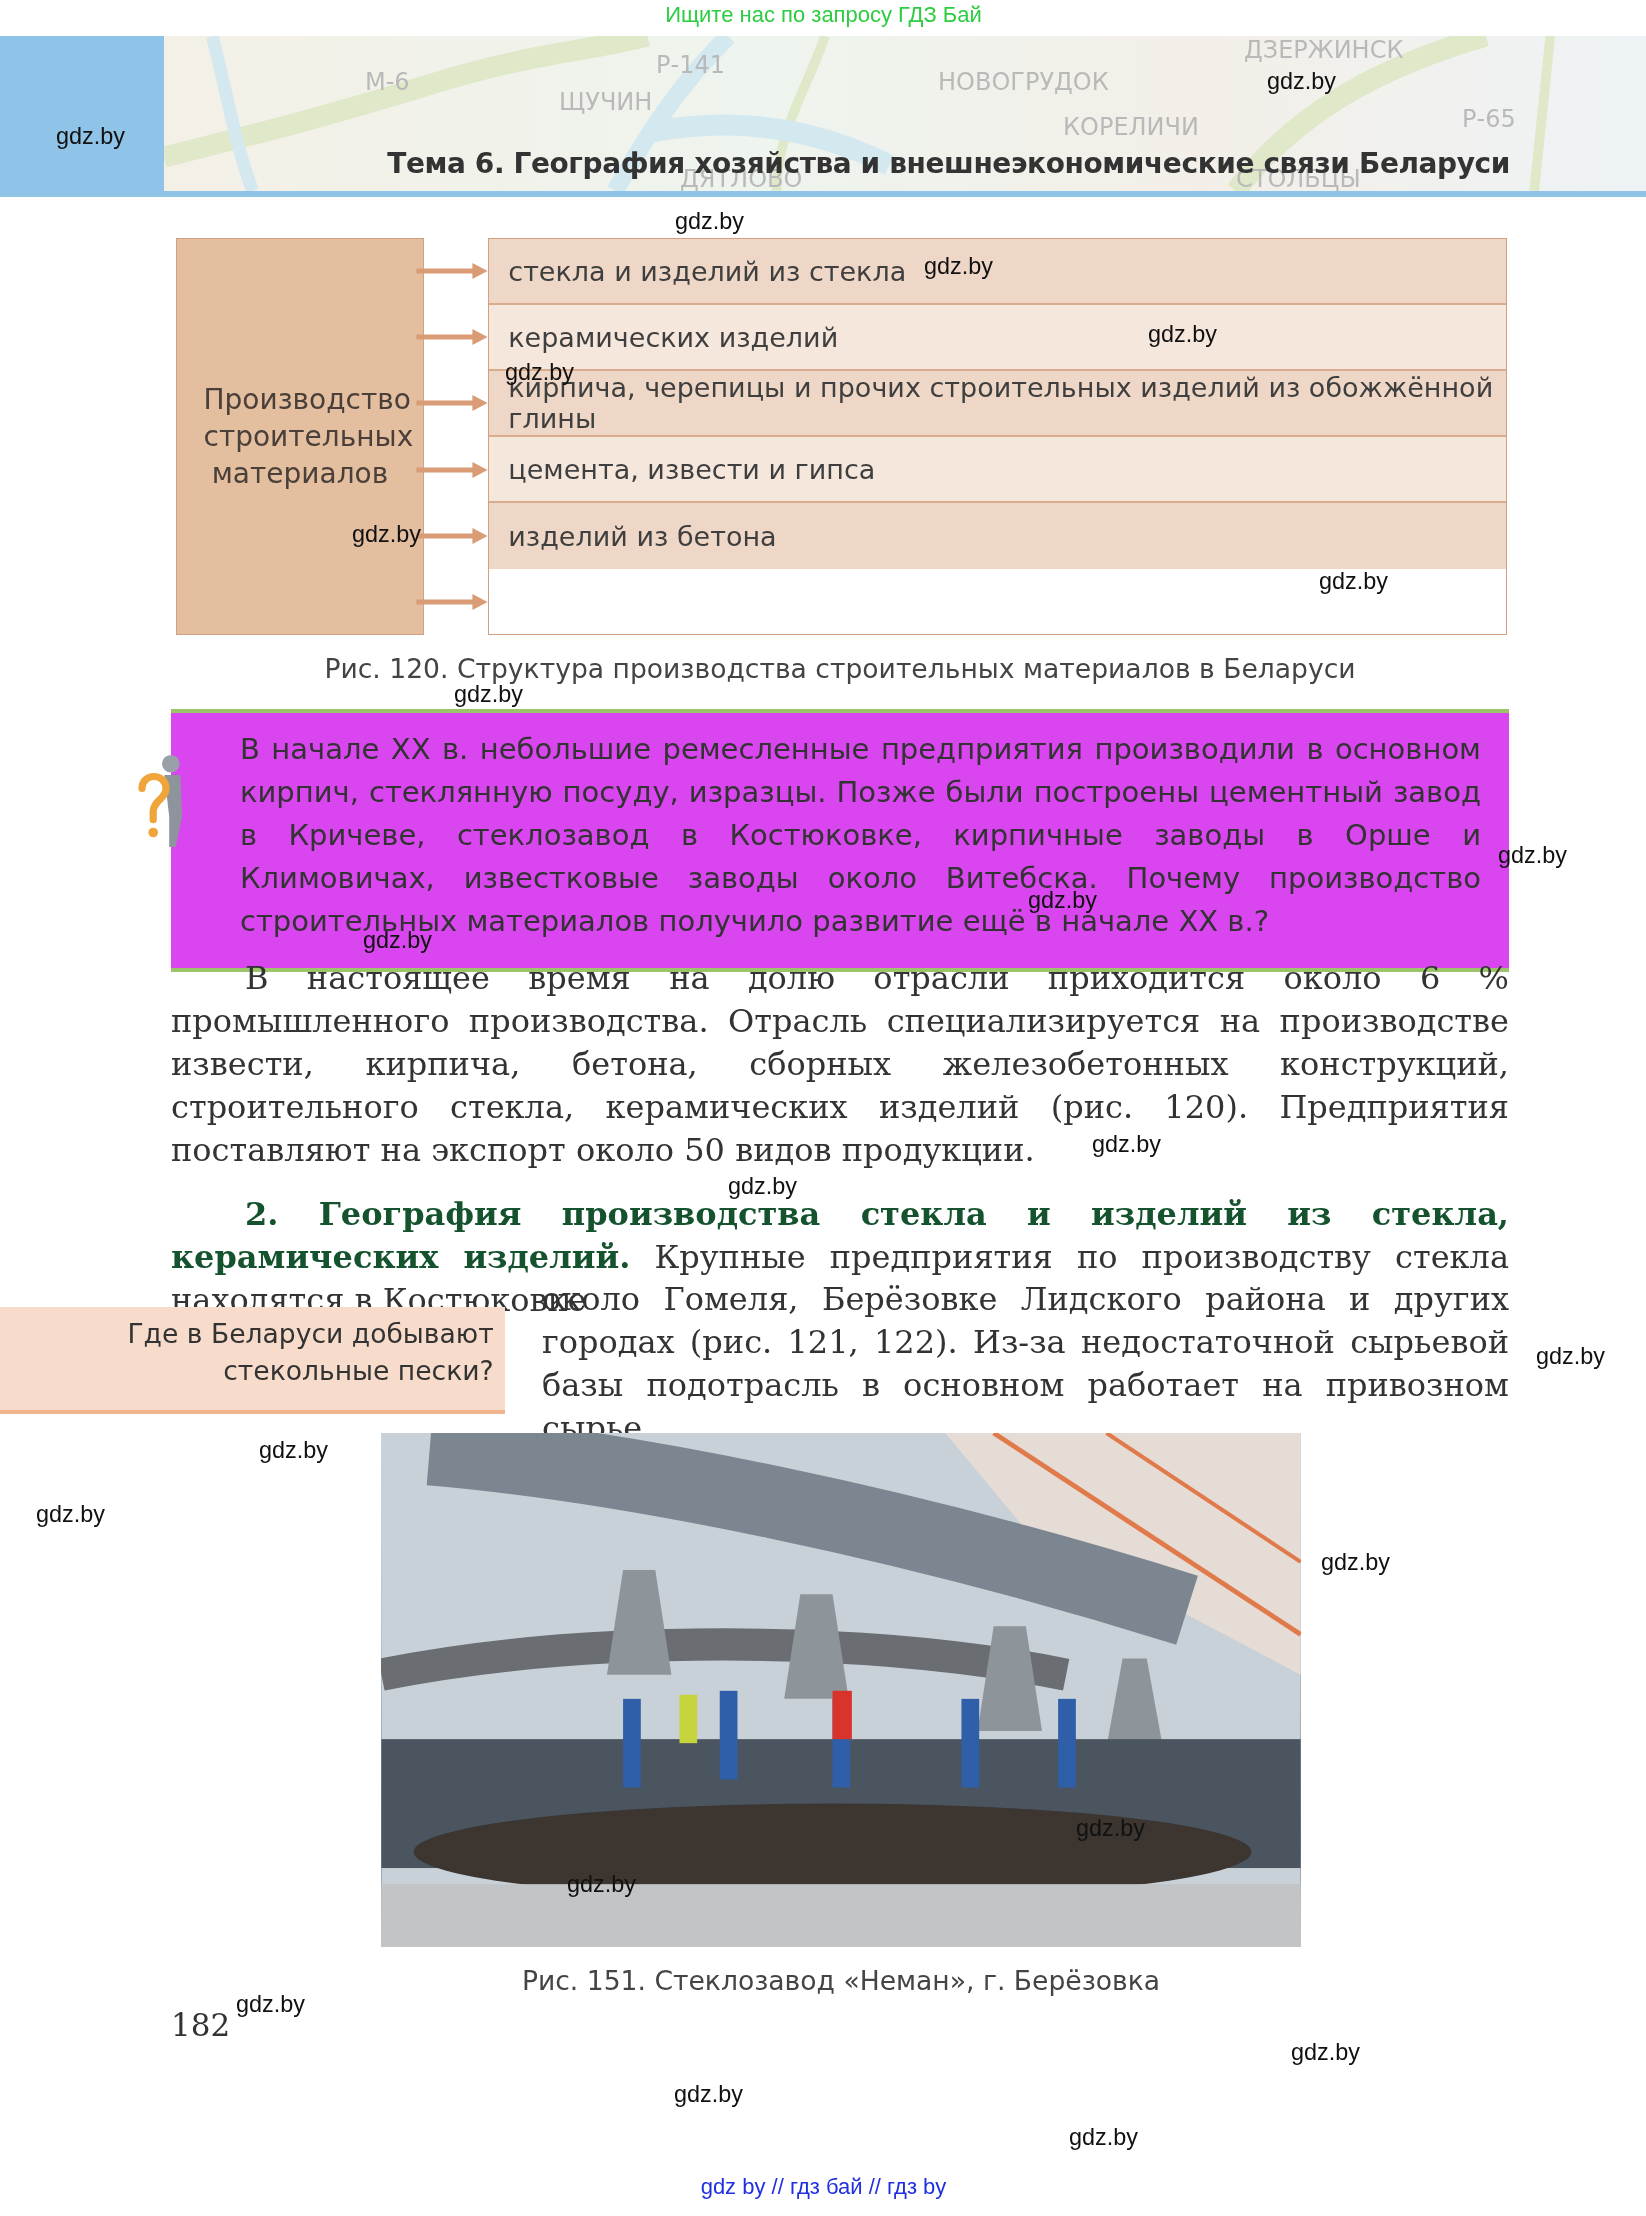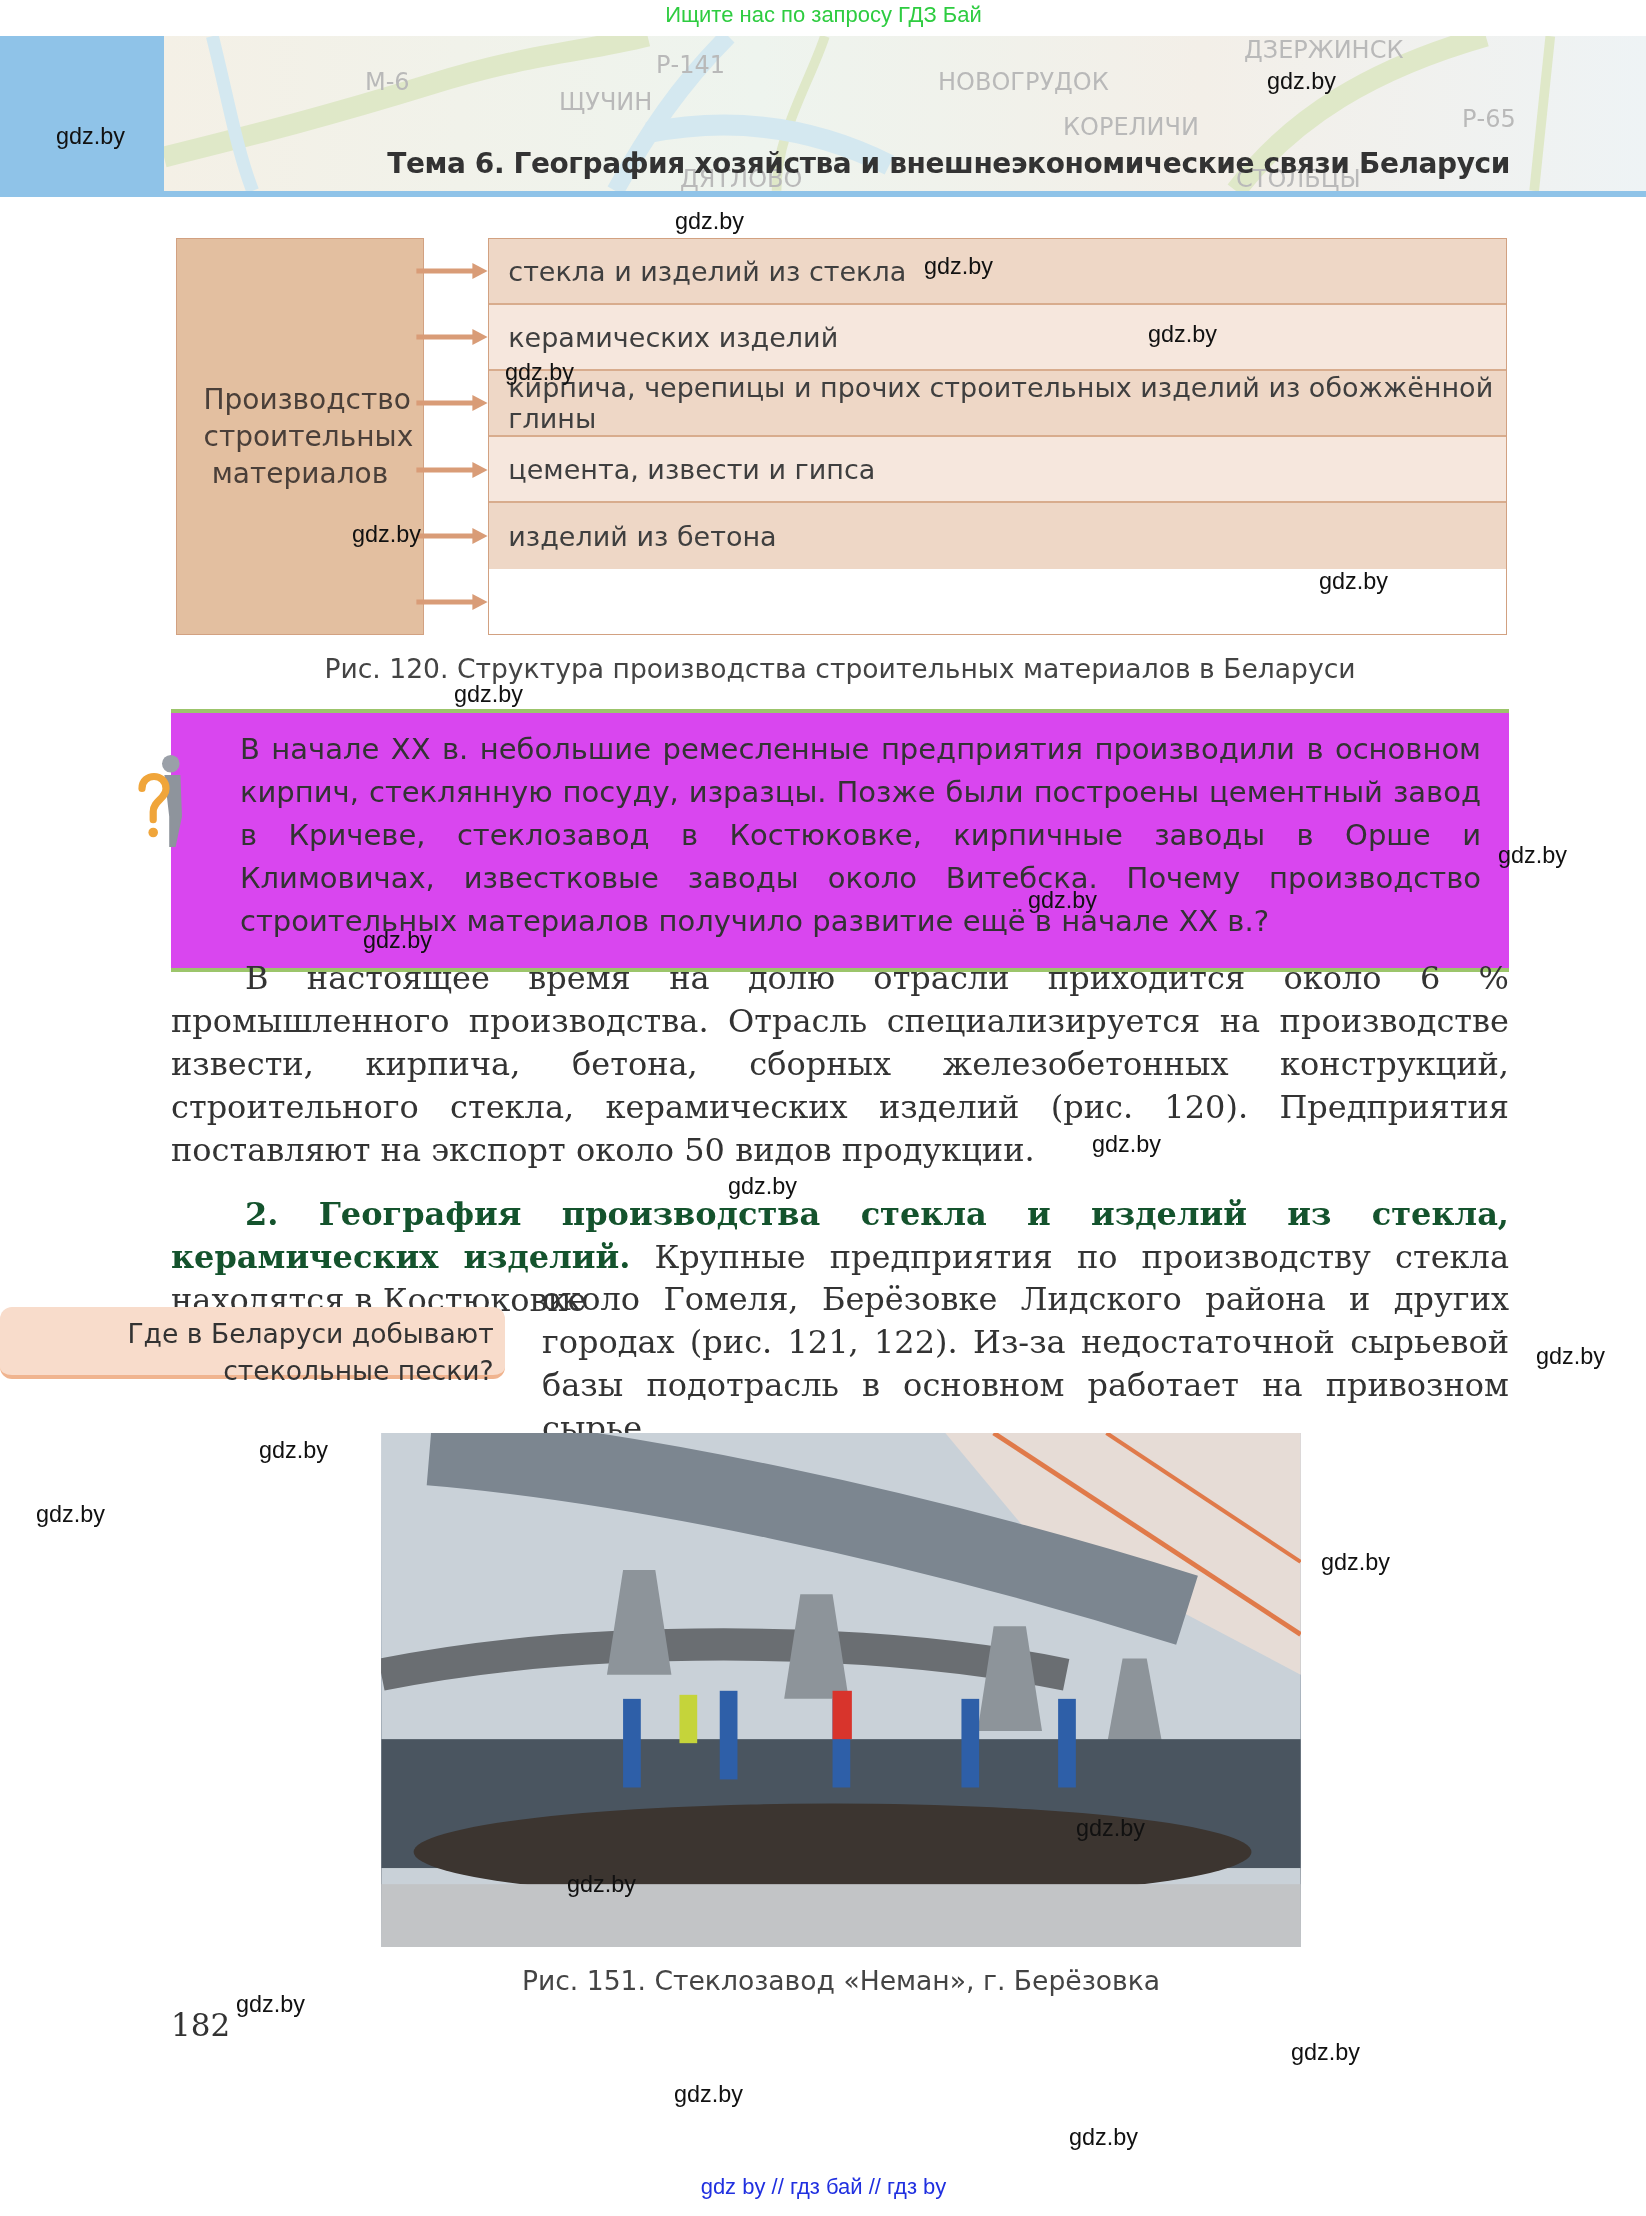--- a/index.html
+++ b/index.html
@@ -21,21 +21,21 @@
   .diag-row:last-child{border-bottom:none;}
   .diag-row.dark{background:#eed7c6;}
   .diag-row.light{background:#f6e7dd;}
   .arrow{position:absolute;left:416px;width:72px;height:16px;}
   .caption{font-family:"DejaVu Sans",sans-serif;font-size:26.6px;color:#444;text-align:center;}
   .qbox{left:171px;top:709px;width:1338px;height:263px;background:#d946ef;border-top:4px solid #9cc56b;border-bottom:4px solid #9cc56b;box-sizing:border-box;}
   .qtext{position:absolute;left:69px;top:14.5px;width:1241px;font-size:29px;line-height:43px;color:#333;text-align:justify;}
   .qicon{position:absolute;left:-37px;top:39px;width:56px;height:97px;}
   .body-text{left:171px;width:1338px;font-family:"DejaVu Serif",serif;font-size:32px;line-height:43px;color:#333;text-align:justify;}
   .section-head{color:#14532d;font-weight:bold;}
-  .sidebox{left:0;top:1307px;width:505px;height:72px;background:#f8dccb;border-bottom:4px solid #f0b48f;box-sizing:border-box;text-align:right;padding-right:11.3px;padding-top:8px;font-size:26.6px;line-height:37px;color:#333;border-radius:12px;}
+  .sidebox{left:0;top:1307px;width:505px;height:107px;background:#f8dccb;border-bottom:4px solid #f0b48f;box-sizing:border-box;text-align:right;padding-right:11.3px;padding-top:8px;font-size:26.6px;line-height:37px;color:#333;}
   .photo{left:381px;top:1433px;width:920px;height:514px;overflow:hidden;background:linear-gradient(180deg,#d9dde2 0%,#b9c2cb 25%,#8a98a6 45%,#5c6a76 62%,#3e4650 80%,#b9bcbf 100%);}
   .page-num{left:171px;top:2007px;font-family:"DejaVu Serif",serif;font-size:31px;color:#333;}
   .footer{left:0;width:1647px;top:2174px;text-align:center;font-family:"Liberation Sans",sans-serif;font-size:22px;color:#2030e0;}
 </style>
 </head>
 <body>
 
 <div class="abs promo">Ищите нас по запросу ГДЗ Бай</div>
 
 <div class="abs header">

